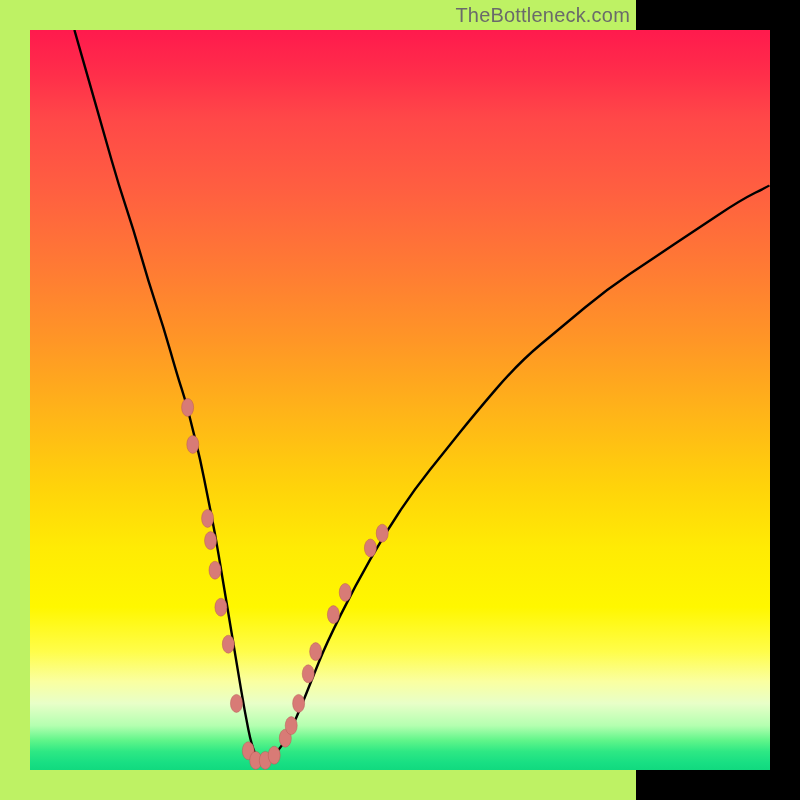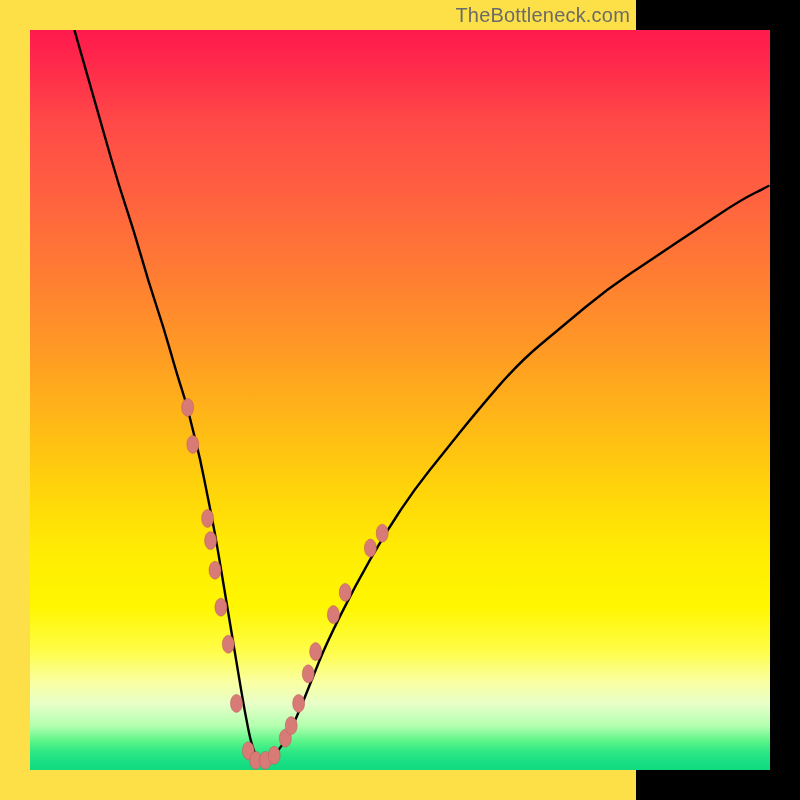--- a/index.html
+++ b/index.html
@@ -8,21 +8,21 @@
     width: 800px;
     height: 800px;
     overflow: hidden;
     background: #000;
     font-family: Arial, Helvetica, sans-serif;
   }
   .frame {
     position: absolute;
     top: 0; left: 0;
     width: 636px; height: 800px;
-    background: #fde047;
+    background: #bef264;
   }
   .plot-area {
     position: absolute;
     top: 30px;
     left: 30px;
     width: 740px;
     height: 740px;
     overflow: hidden;
   }
   .gradient-bg {

